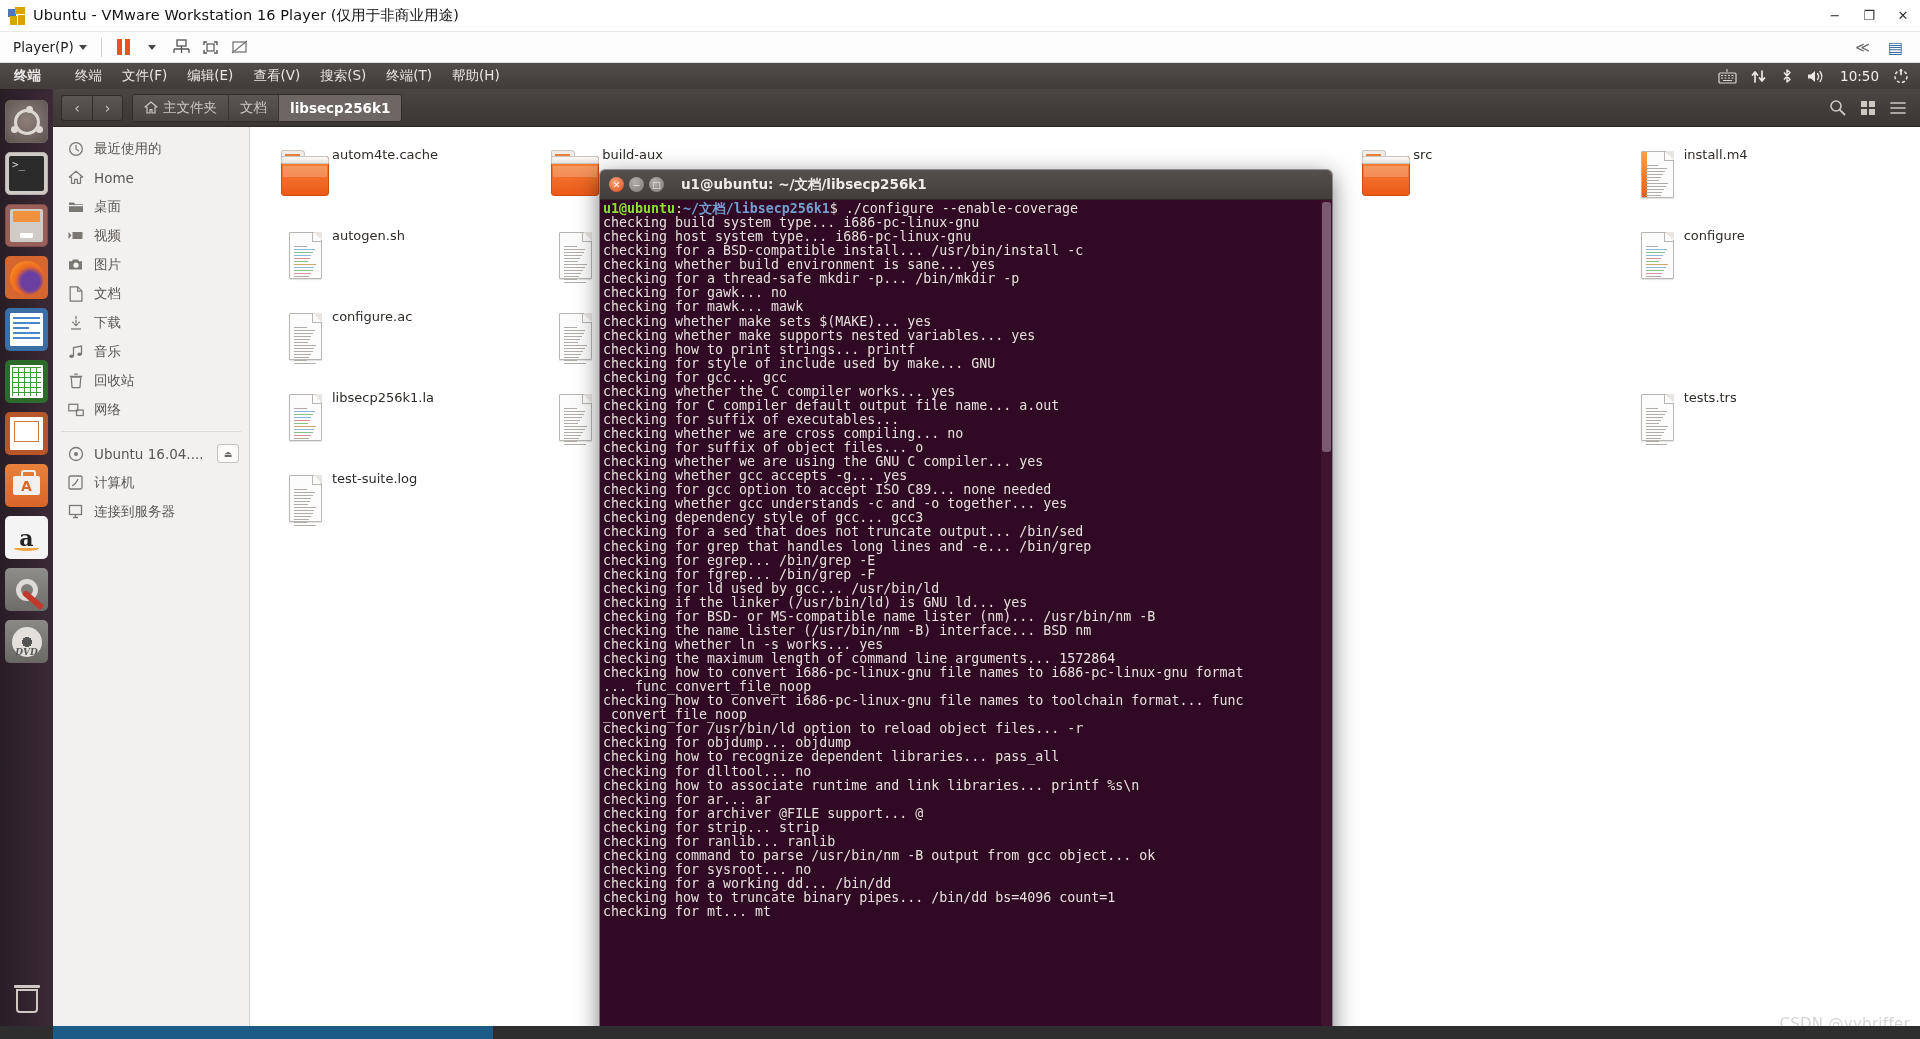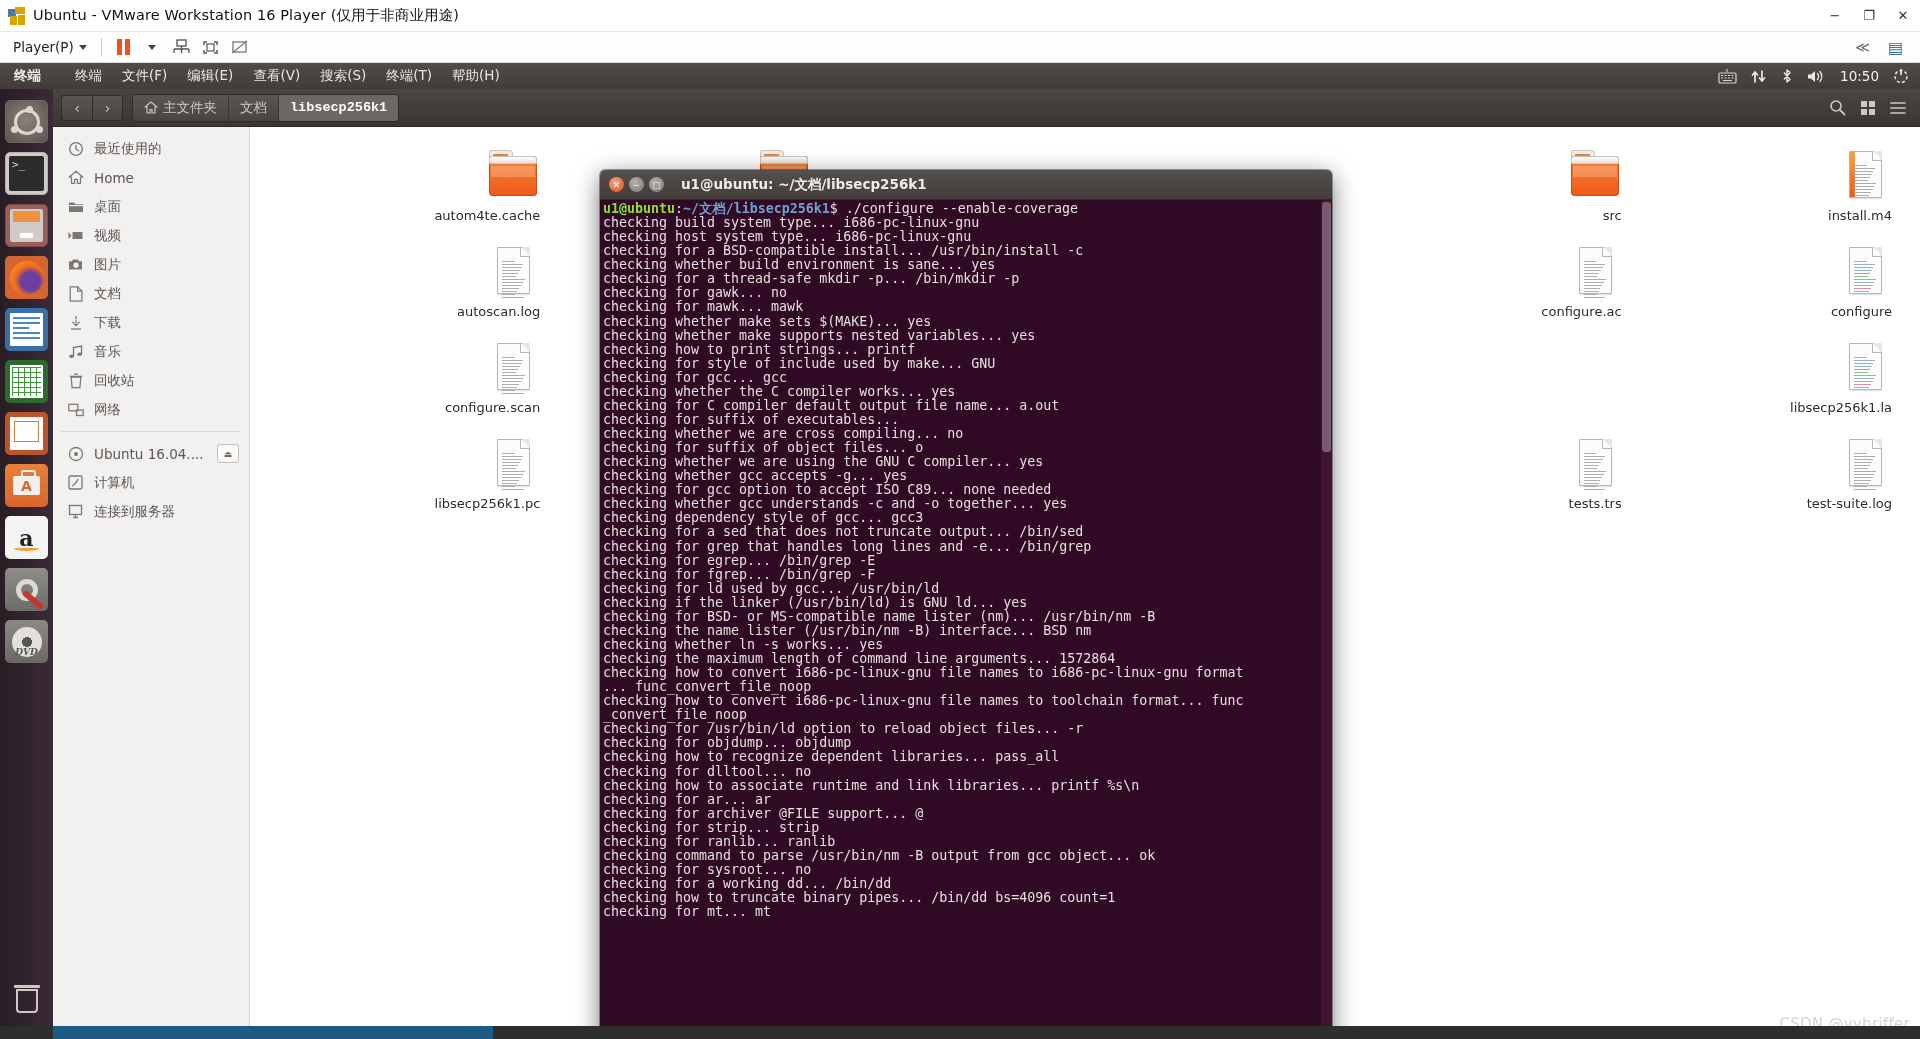--- a/index.html
+++ b/index.html
@@ -171,21 +171,21 @@
   .naut-nav:first-child { border-radius: 3px 0 0 3px; border-right: 0;}
   .naut-nav:last-child { border-radius: 0 3px 3px 0; }
   .breadcrumb { display: flex; border-radius: 3px; overflow: hidden; border: 1px solid #2f2b28;}
   .crumb {
     padding: 4px 11px; font-size: 13.5px; color: #cdc7c2;
     background: linear-gradient(#5c5653,#4a4441);
     border-right: 1px solid #3a3532;
     display: flex; align-items: center; gap: 5px; height: 26px;
   }
   .crumb.active { background: #6d6662; color: #ffffff; font-weight: bold; }
-  .crumb:last-child { border-right: 0; font-family: Liberation Mono, monospace; }
+  .crumb:last-child { border-right: 0; }
   .naut-hdr-right { margin-left: auto; display:flex; align-items:center; gap: 14px; padding-right: 6px;}
   .naut-hdr-right .hic { color:#cdc7c2; font-size:15px; display:flex;align-items:center;}
 
   #naut-body { flex: 1 1 auto; display: flex; overflow: hidden; }
   #naut-sidebar {
     width: 197px; flex: 0 0 197px; background: #f3f1f0;
     border-right: 1px solid #d6d2cf;
     padding-top: 7px; font-size: 13.5px; color: #5a5653;
     overflow: hidden;
   }
@@ -206,21 +206,21 @@
   #naut-files {
     flex: 1 1 auto; position: relative; background: #fff;
     overflow: hidden;
   }
   #file-grid {
     display: grid;
     grid-template-columns: repeat(6, 1fr);
     gap: 10px 0; padding: 14px 24px 0 24px;
   }
   .file-cell {
-    display: flex; flex-direction: column; align-items: flex-end;
+    display: flex; align-items: flex-start;
     padding: 6px 4px 4px 4px; border-radius: 4px;
   }
   .file-ic { width: 54px; height: 56px; position: relative; margin-bottom: 5px; }
   .file-name {
     font-size: 13px; color: #2e2b28; text-align: center;
     max-width: 118px; white-space: nowrap; overflow: hidden; text-overflow: ellipsis;
   }
 
   
   .ico-folder .back {
@@ -744,20 +744,41 @@
                       <i style="width:89%"></i>
                       <i style="width:81%"></i>
                       <i style="width:73%"></i>
                       <i style="width:65%"></i>
                     </span>
                   </span>
                 </div>
                 <div class="file-name">install.m4</div>
               </div>
               <div class="file-cell">
+                <div class="file-ic ico-doc code">
+                  <span class="page">
+                    <span class="fold"></span>
+                    <span class="lines">
+                      <i style="width:55%"></i>
+                      <i style="width:92%"></i>
+                      <i style="width:84%"></i>
+                      <i style="width:76%"></i>
+                      <i style="width:68%"></i>
+                      <i style="width:60%"></i>
+                      <i style="width:97%"></i>
+                      <i style="width:89%"></i>
+                      <i style="width:81%"></i>
+                      <i style="width:73%"></i>
+                      <i style="width:65%"></i>
+                    </span>
+                  </span>
+                </div>
+                <div class="file-name">autogen.sh</div>
+              </div>
+              <div class="file-cell">
                 <div class="file-ic ico-doc">
                   <span class="page">
                     <span class="fold"></span>
                     <span class="lines">
                       <i style="width:55%"></i>
                       <i style="width:92%"></i>
                       <i style="width:84%"></i>
                       <i style="width:76%"></i>
                       <i style="width:68%"></i>
                       <i style="width:60%"></i>
@@ -775,20 +796,41 @@
               </div>
               <div class="file-cell">
                 <div class="file-ic ico-gem">
                   <span class="gm"></span>
                 </div>
                 <div class="file-name">bench_ecmult</div>
               </div>
               <div class="file-cell" style="visibility: hidden;"></div>
               <div class="file-cell" style="visibility: hidden;"></div>
               <div class="file-cell">
+                <div class="file-ic ico-doc code">
+                  <span class="page">
+                    <span class="fold"></span>
+                    <span class="lines">
+                      <i style="width:55%"></i>
+                      <i style="width:92%"></i>
+                      <i style="width:84%"></i>
+                      <i style="width:76%"></i>
+                      <i style="width:68%"></i>
+                      <i style="width:60%"></i>
+                      <i style="width:97%"></i>
+                      <i style="width:89%"></i>
+                      <i style="width:81%"></i>
+                      <i style="width:73%"></i>
+                      <i style="width:65%"></i>
+                    </span>
+                  </span>
+                </div>
+                <div class="file-name">configure</div>
+              </div>
+              <div class="file-cell">
                 <div class="file-ic ico-doc">
                   <span class="page">
                     <span class="fold"></span>
                     <span class="lines">
                       <i style="width:55%"></i>
                       <i style="width:92%"></i>
                       <i style="width:84%"></i>
                       <i style="width:76%"></i>
                       <i style="width:68%"></i>
                       <i style="width:60%"></i>
@@ -796,41 +838,20 @@
                       <i style="width:89%"></i>
                       <i style="width:81%"></i>
                       <i style="width:73%"></i>
                       <i style="width:65%"></i>
                       <i style="width:57%"></i>
                       <i style="width:94%"></i>
                     </span>
                   </span>
                 </div>
                 <div class="file-name">configure.ac</div>
-              </div>
-              <div class="file-cell">
-                <div class="file-ic ico-doc code">
-                  <span class="page">
-                    <span class="fold"></span>
-                    <span class="lines">
-                      <i style="width:55%"></i>
-                      <i style="width:92%"></i>
-                      <i style="width:84%"></i>
-                      <i style="width:76%"></i>
-                      <i style="width:68%"></i>
-                      <i style="width:60%"></i>
-                      <i style="width:97%"></i>
-                      <i style="width:89%"></i>
-                      <i style="width:81%"></i>
-                      <i style="width:73%"></i>
-                      <i style="width:65%"></i>
-                    </span>
-                  </span>
-                </div>
-                <div class="file-name">configure</div>
               </div>
               <div class="file-cell">
                 <div class="file-ic ico-doc">
                   <span class="page">
                     <span class="fold"></span>
                     <span class="lines">
                       <i style="width:55%"></i>
                       <i style="width:92%"></i>
                       <i style="width:84%"></i>
                       <i style="width:76%"></i>

